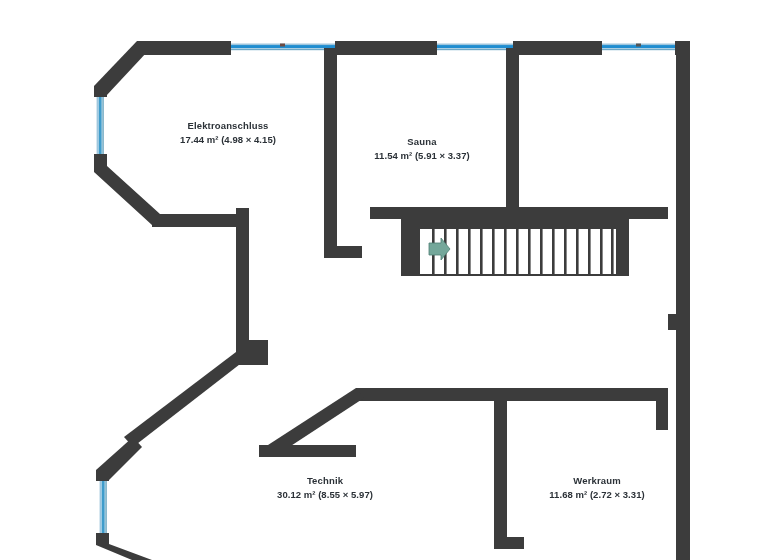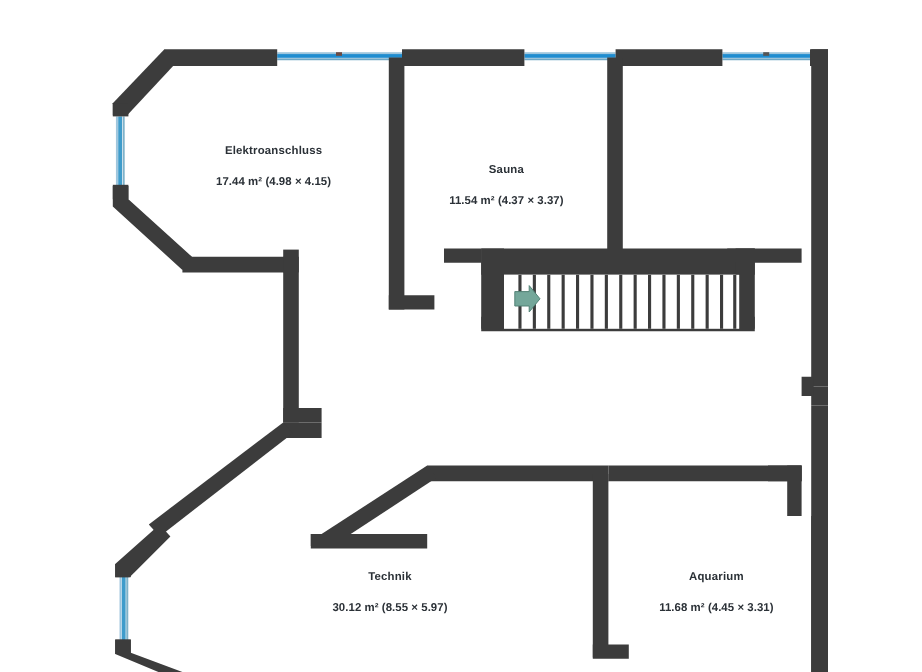--- a/index.html
+++ b/index.html
@@ -41,21 +41,21 @@
     display: block;
     font-size: 9.5px;
     font-weight: 600;
     letter-spacing: 0.15px;
   }
   .room-area {
     display: block;
     font-size: 9.5px;
     font-weight: 700;
     letter-spacing: 0.05px;
-    margin-top: 13px;
+    margin-top: 1px;
   }
 </style>
 </head>
 <body>
 
 <div id="plan-root">
 
   <svg id="plan-svg" viewBox="0 0 768 560" xmlns="http://www.w3.org/2000/svg">
 
     <g>
@@ -206,28 +206,28 @@
 
   </svg>
 
   <div class="room-label" style="left:228px; top:120px;">
     <span class="room-name">Elektroanschluss</span>
     <span class="room-area">17.44 m² (4.98 × 4.15)</span>
   </div>
 
   <div class="room-label" style="left:422px; top:136px;">
     <span class="room-name">Sauna</span>
-    <span class="room-area">11.54 m² (4.37 × 3.37)</span>
+    <span class="room-area">11.54 m² (5.91 × 3.37)</span>
   </div>
 
 
 
   <div class="room-label" style="left:325px; top:475px;">
     <span class="room-name">Technik</span>
     <span class="room-area">30.12 m² (8.55 × 5.97)</span>
   </div>
 
   <div class="room-label" style="left:597px; top:475px;">
-    <span class="room-name">Aquarium</span>
-    <span class="room-area">11.68 m² (4.45 × 3.31)</span>
+    <span class="room-name">Werkraum</span>
+    <span class="room-area">11.68 m² (2.72 × 3.31)</span>
   </div>
 
 </div>
 
 </body></html>

